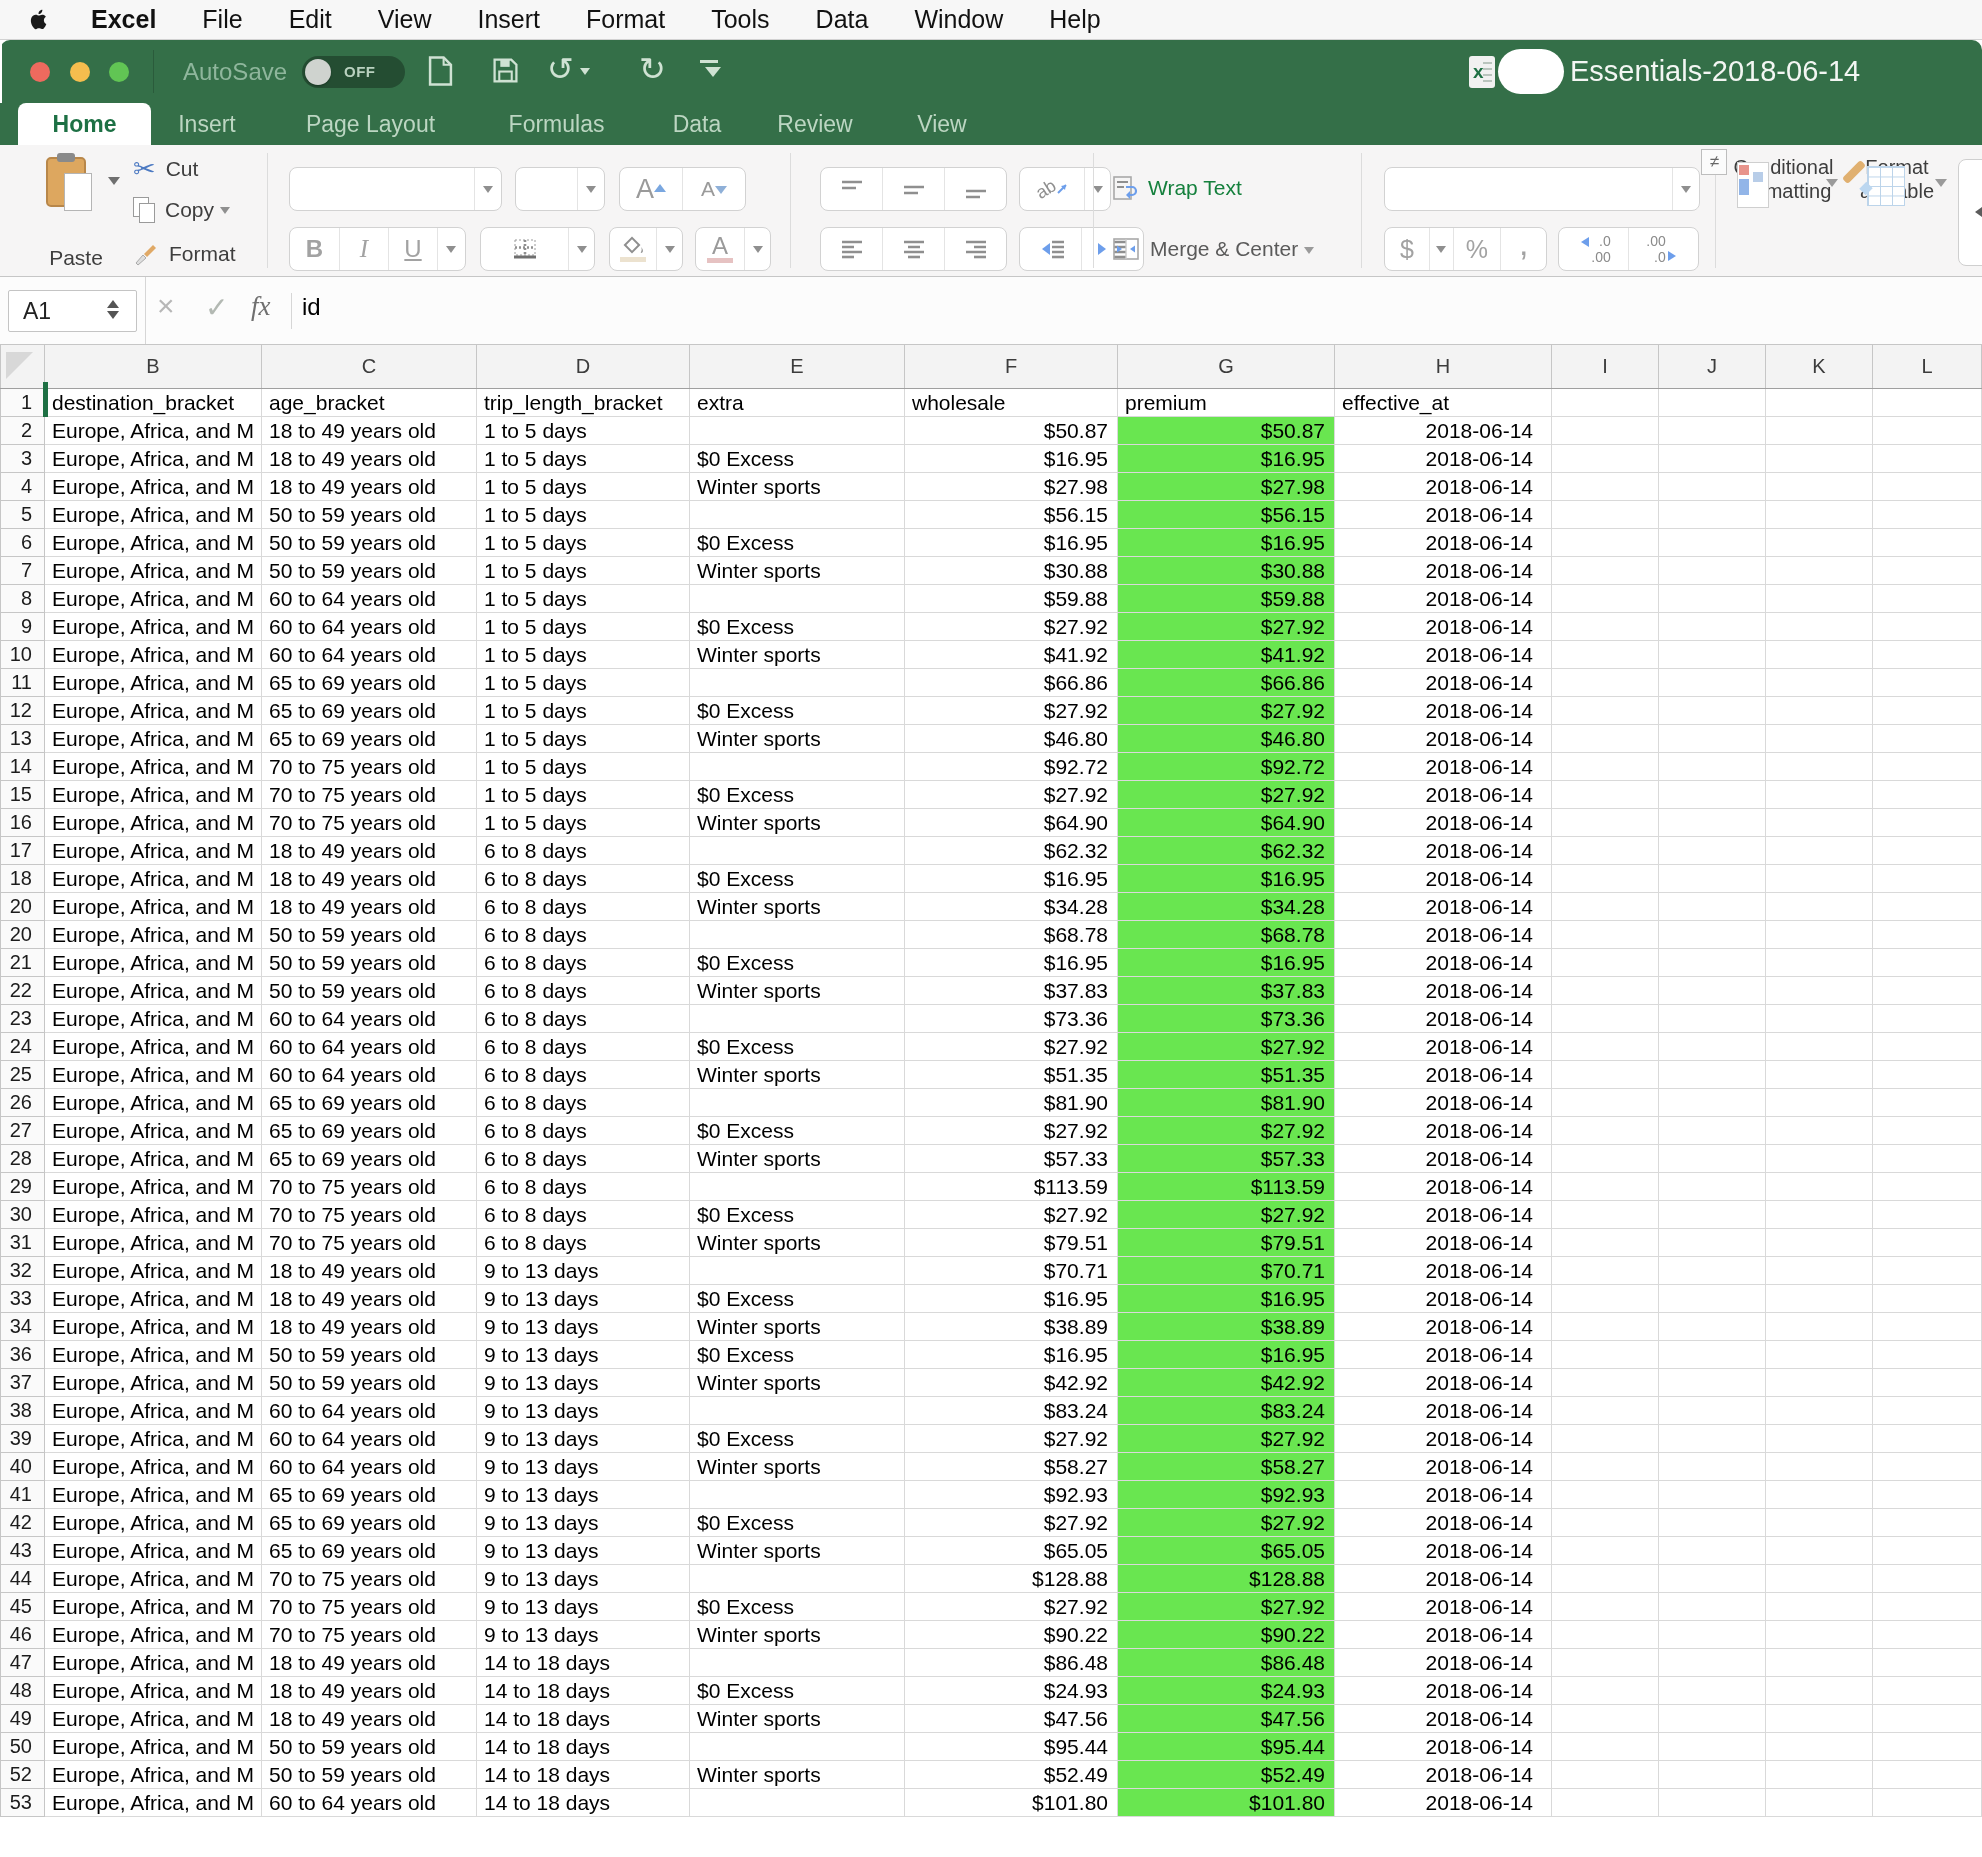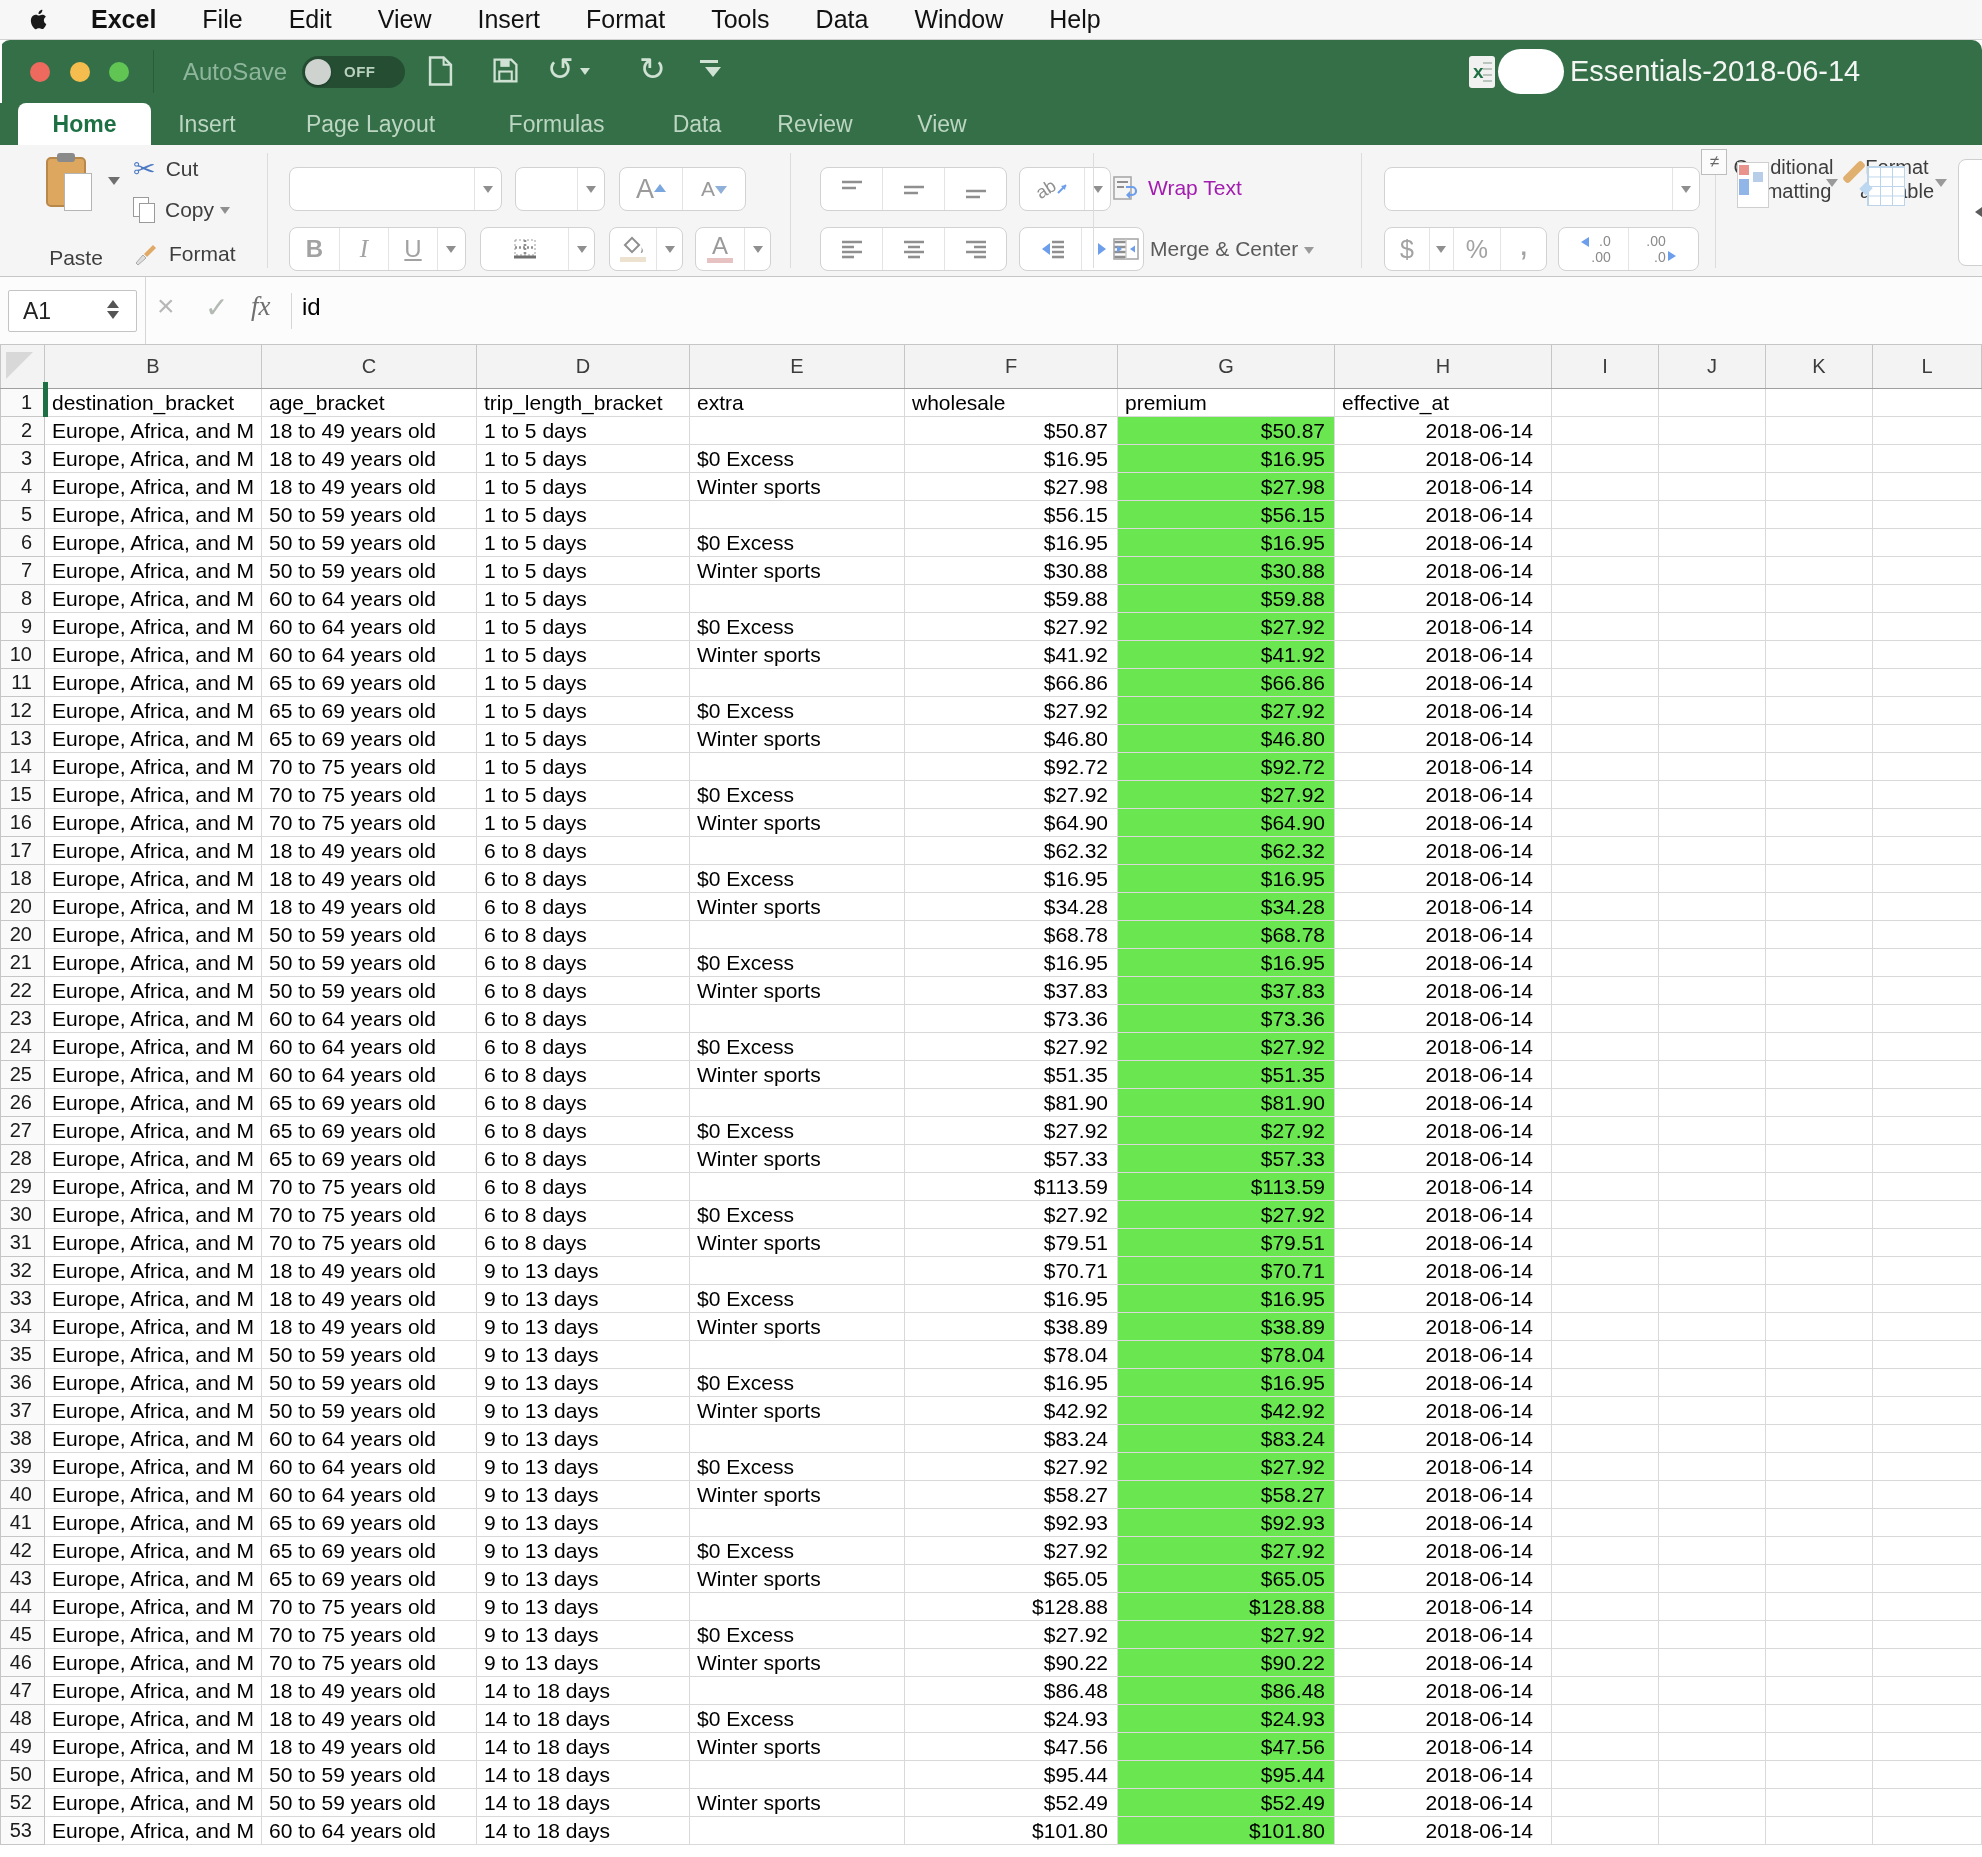--- a/index.html
+++ b/index.html
@@ -92,21 +92,21 @@
               font-size:17px;color:#666;display:flex;align-items:center;justify-content:center;}
   .fti{position:relative;width:46px;height:50px;margin:0 auto;}
   .fti .grid{position:absolute;left:2px;top:4px;width:36px;height:38px;border:1px solid #bcd4ea;
              background:linear-gradient(#bcd4ea 1px,transparent 1px) 0 0/36px 9.5px,
                         linear-gradient(90deg,#bcd4ea 1px,transparent 1px) 0 0/12px 38px,#fff;}
   .fti .brush{position:absolute;right:-2px;top:6px;width:26px;height:8px;background:#e0b070;border-radius:3px;
               transform:rotate(-45deg);}
   .fti .tip{position:absolute;right:-6px;top:22px;width:10px;height:9px;background:#bcd7f0;transform:rotate(-45deg);}
   .caret-after-icon{position:absolute;width:0;height:0;border:6px solid transparent;border-top:8px solid #9a9a9a;}
   .icon-lbl-row{position:absolute;display:flex;align-items:center;background:none;border:none;padding:0;}
-  .icon-lbl-row .lblsm{margin-left:10px;color:#a21caf;}
+  .icon-lbl-row .lblsm{margin-left:10px;color:#15803d;}
   .partialbtn{position:absolute;left:1958px;top:14px;width:50px;height:105px;background:#fff;border:1px solid #cfcfcf;
               border-radius:8px;}
   .partialbtn .larr{position:absolute;left:8px;top:44px;width:0;height:0;border:8px solid transparent;border-right:11px solid #5c5c5c;}
   svg.lineicon{display:block;}
   svg.lineicon line{stroke:#8f8f8f;stroke-width:2.6;}
   .copyi{position:relative;width:22px;height:26px;}
   .copyi i{position:absolute;width:14px;height:18px;background:#fff;border:1.6px solid #9a9a9a;}
   .copyi i:first-child{left:0;top:0;}
   .copyi i:last-child{left:6px;top:6px;}
 
@@ -976,34 +976,20 @@
               <td class="t">Winter sports</td>
               <td class="n">$38.89</td>
               <td class="n prem">$38.89</td>
               <td class="d">2018-06-14</td>
               <td class="c e"></td>
               <td class="c e"></td>
               <td class="c e"></td>
               <td class="c e"></td>
             </tr>
             <tr>
-              <th class="gut">35</th>
-              <td class="t">Europe, Africa, and M</td>
-              <td class="t">50 to 59 years old</td>
-              <td class="t">9 to 13 days</td>
-              <td class="t"></td>
-              <td class="n">$78.04</td>
-              <td class="n prem">$78.04</td>
-              <td class="d">2018-06-14</td>
-              <td class="c e"></td>
-              <td class="c e"></td>
-              <td class="c e"></td>
-              <td class="c e"></td>
-            </tr>
-            <tr>
               <th class="gut">36</th>
               <td class="t">Europe, Africa, and M</td>
               <td class="t">50 to 59 years old</td>
               <td class="t">9 to 13 days</td>
               <td class="t">$0 Excess</td>
               <td class="n">$16.95</td>
               <td class="n prem">$16.95</td>
               <td class="d">2018-06-14</td>
               <td class="c e"></td>
               <td class="c e"></td>

